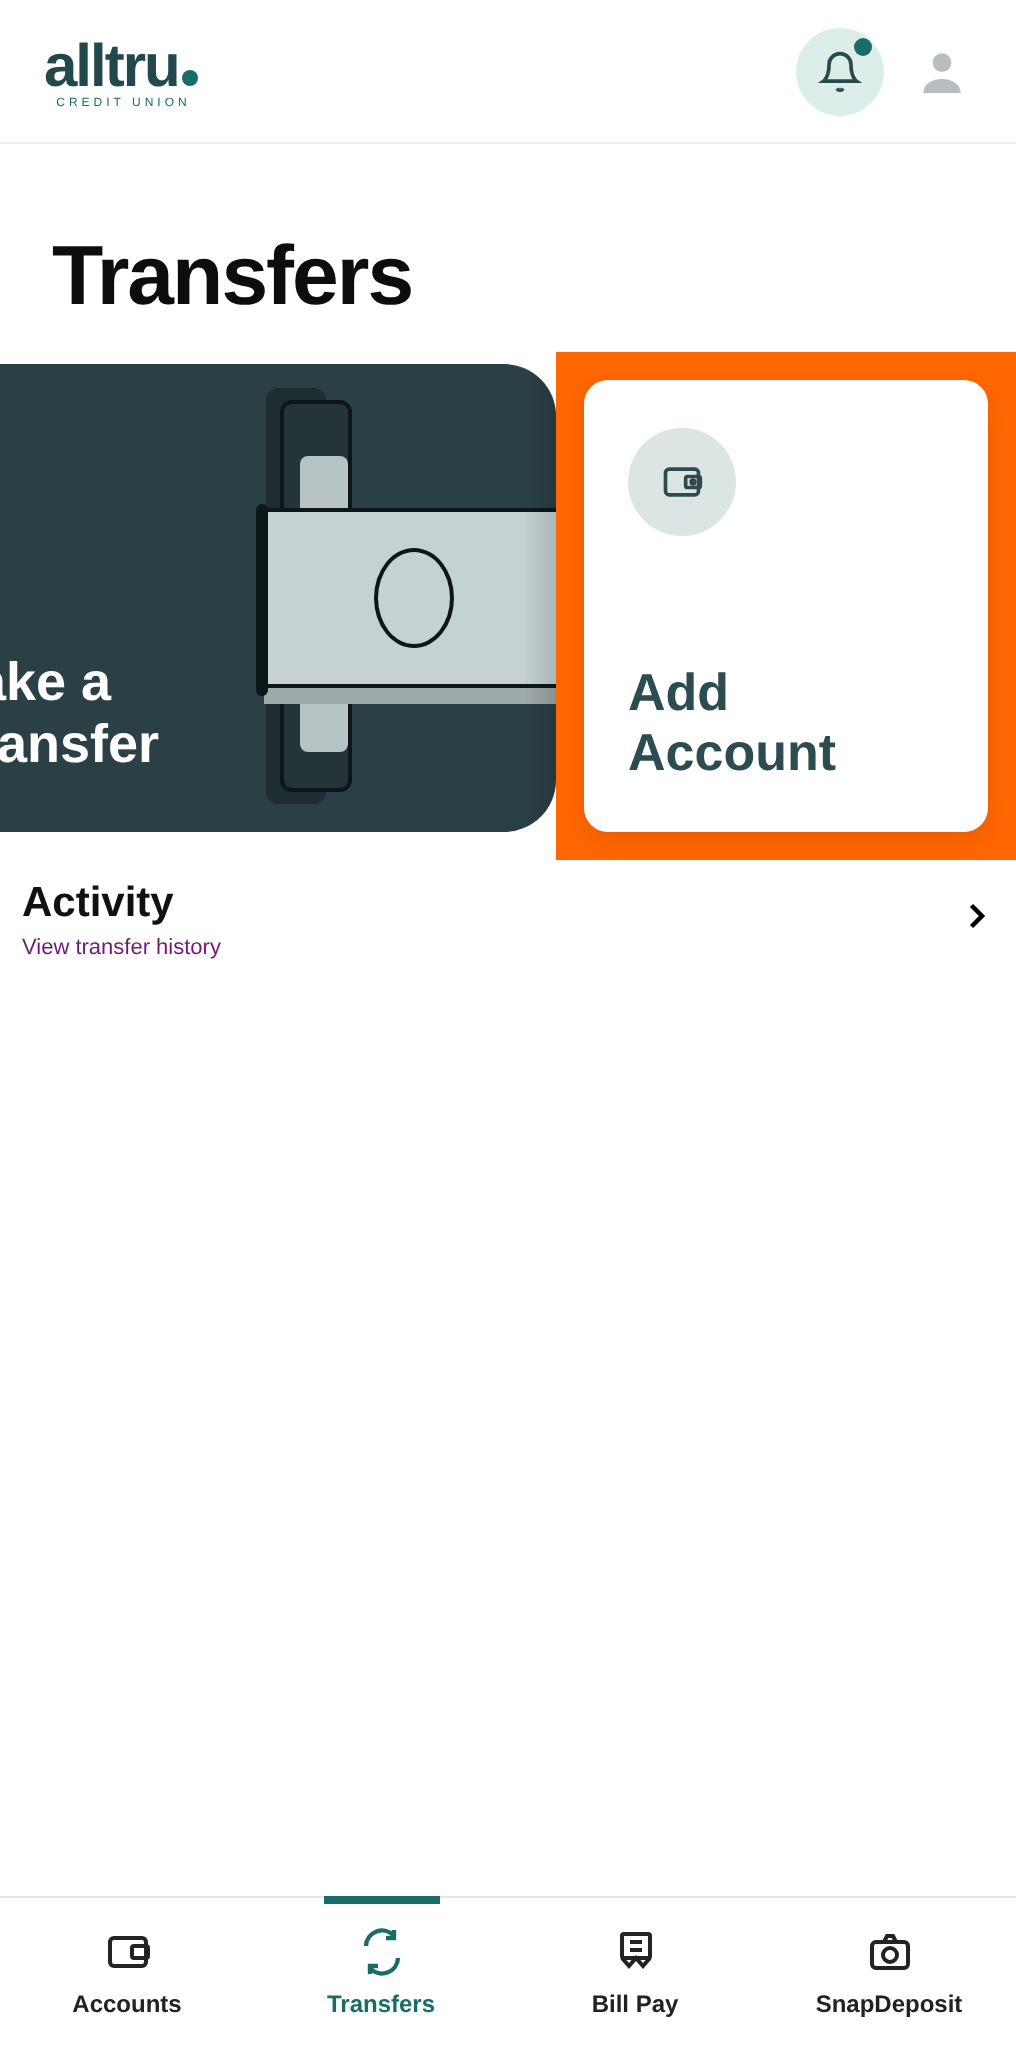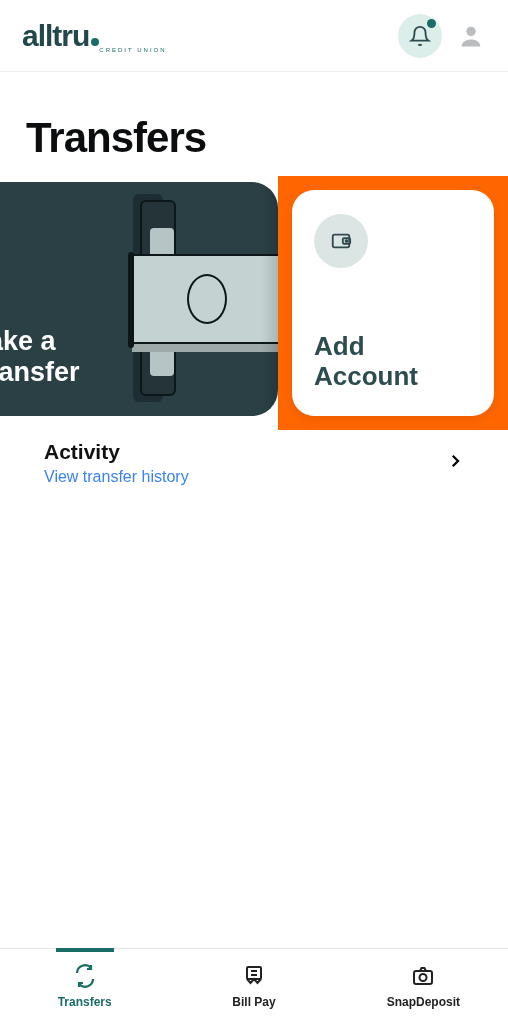--- a/index.html
+++ b/index.html
@@ -1,20 +1,20 @@
 <!DOCTYPE html>
 <html><head>
 <meta charset="utf-8">
 <style>
   * { box-sizing: border-box; margin: 0; padding: 0; font-family: -apple-system, BlinkMacSystemFont, Arial, sans-serif; }
   body { width: 508px; height: 1024px; background: #fff; overflow: hidden; position: relative; }
 
   
   .header { height: 72px; display: flex; align-items: center; padding: 0 22px; border-bottom: 1px solid #eee; }
-  .logo { display: flex; align-items: flex-end; }
+  .logo { display: flex; flex-direction: column; align-items: flex-end; }
   .logo-main { font-weight: 900; font-size: 30px; color: #23484b; letter-spacing: -1px; position: relative; }
   .logo-dot { display:inline-block; width:8px; height:8px; background:#1a6c66; border-radius:50%; margin-left:2px; vertical-align: baseline; transform: translateY(0px); }
   .logo-sub { font-size: 6px; letter-spacing: 2px; color: #1a6c66; margin-top: -2px; padding-right: 4px;}
   .header-spacer { flex: 1; }
   .bell-wrap { width: 44px; height: 44px; background: #dceeea; border-radius: 50%; display:flex; align-items:center; justify-content:center; position:relative; margin-right: 14px;}
   .bell-badge { position:absolute; top:5px; right:6px; width:9px; height:9px; background:#1a6c66; border-radius:50%; }
   .profile { width: 30px; height: 30px; color: #b9bdc0; display:flex; align-items:center; justify-content:center;}
 
   
   .page-title { font-weight: 900; font-size: 42px; color: #0b0d0f; padding: 42px 0 14px 26px; letter-spacing:-1px;}
@@ -31,28 +31,28 @@
   .phone-body { position:absolute; left:140px; top:18px; width:36px; height:196px; background:#243438; border-radius:6px; border:2px solid #0d1719;}
   .phone-screen { position:absolute; left:150px; top:46px; width:24px; height:148px; background:#b7c4c5; border-radius:4px; }
   .dollar { position:absolute; left:132px; top:72px; width:150px; height:90px; background:#c5d2d2; border:2.5px solid #0d1719; border-radius:2px; transform: skewY(0deg);}
   .dollar::after { content:""; position:absolute; left:50%; top:50%; transform:translate(-50%,-50%); width:36px; height:46px; border:2.5px solid #0d1719; border-radius:50%; }
   .dollar-shadow { position:absolute; left:132px; top:158px; width:150px; height:12px; background:#9ea9aa; }
   .slit-line    { position:absolute; left:128px; top:70px; width:6px; height:96px; background:#0d1719; border-radius:3px;}
   .card-transfer-inner-shadow { position:absolute; right:-2px; top:0; width:18px; height:100%; background:linear-gradient(270deg, rgba(0,0,0,.15), transparent); z-index:2;}
 
   
   .highlight { position:absolute; left:278px; top:0px; width:230px; height:254px; background:#ff6600; padding:14px; display:flex;}
-  .card-add { flex:1; background:#fff; border-radius:22px; box-shadow: 0 4px 10px rgba(0,0,0,.08); padding: 24px 22px; display:flex; flex-direction:column; }
+  .card-add { flex:1; background:#fff; border-radius:12px; box-shadow: 0 4px 10px rgba(0,0,0,.08); padding: 24px 22px; display:flex; flex-direction:column; }
   .add-icon { width:54px; height:54px; border-radius:50%; background:#dbe5e4; display:flex; align-items:center; justify-content:center; color:#304b4d;}
   .card-add-text { margin-top:auto; font-weight:800; font-size:26px; color:#2d4c50; line-height:1.15; }
 
   
-  .activity { margin-top: 16px; padding: 0 44px; display:flex; align-items:center; }
+  .activity { margin-top: 16px; padding: 0 11px; display:flex; align-items:center; }
   .activity-text .t { font-weight:700; font-size:21px; color:#111; }
-  .activity-text .s { font-size:16px; color:#3b82f6; margin-top:4px;text-align:right; }
+  .activity-text .s { font-size:11px; color:#701a75; margin-top:4px;text-align:right; }
   .chevron { margin-left:auto; color:#111; }
 
   
   .bottom-nav { position:absolute; left:0; bottom:0; width:100%; height:76px; border-top:1px solid #e6e6e6; display:flex; background:#fff;}
   .nav-item { flex:1; display:flex; flex-direction:column; align-items:center; justify-content:center; gap:4px; font-size:12px; font-weight:600; color:#222; position:relative;}
   .nav-item.active { color:#1a6c66; }
   .nav-item.active::before { content:""; position:absolute; top:-1px; width:58px; height:4px; background:#1a6c66; }
   .nav-icon { color:#222; }
   .nav-item.active .nav-icon { color:#1a6c66;}
 </style>
@@ -120,20 +120,29 @@
     <div class="s">View transfer history</div>
   </div>
   <div class="chevron">
     <svg width="18" height="18" viewBox="0 0 24 24" fill="none" stroke="#000" stroke-width="3">
         <polyline points="9 5 16 12 9 19"></polyline>
       </svg>
   </div>
 </div>
 
 <div class="bottom-nav">
+  <div class="nav-item">
+    <span class="nav-icon">
+      <svg width="24" height="24" viewBox="0 0 24 24" fill="none" stroke="currentColor" stroke-width="2">
+          <rect x="3" y="5" width="18" height="14" rx="2"></rect>
+          <rect x="14" y="9" width="8" height="6" rx="1"></rect>
+        </svg>
+    </span>
+    <span>Accounts</span>
+  </div>
   <div class="nav-item active">
     <span class="nav-icon">
       <svg width="24" height="24" viewBox="0 0 24 24" fill="none" stroke="currentColor" stroke-width="2.2">
           <path d="M4 9a8 8 0 0114-5"></path>
           <polyline points="18 1 18 5 14 5"></polyline>
           <path d="M20 15a8 8 0 01-14 5"></path>
           <polyline points="6 23 6 19 10 19"></polyline>
         </svg>
     </span>
     <span>Transfers</span>

